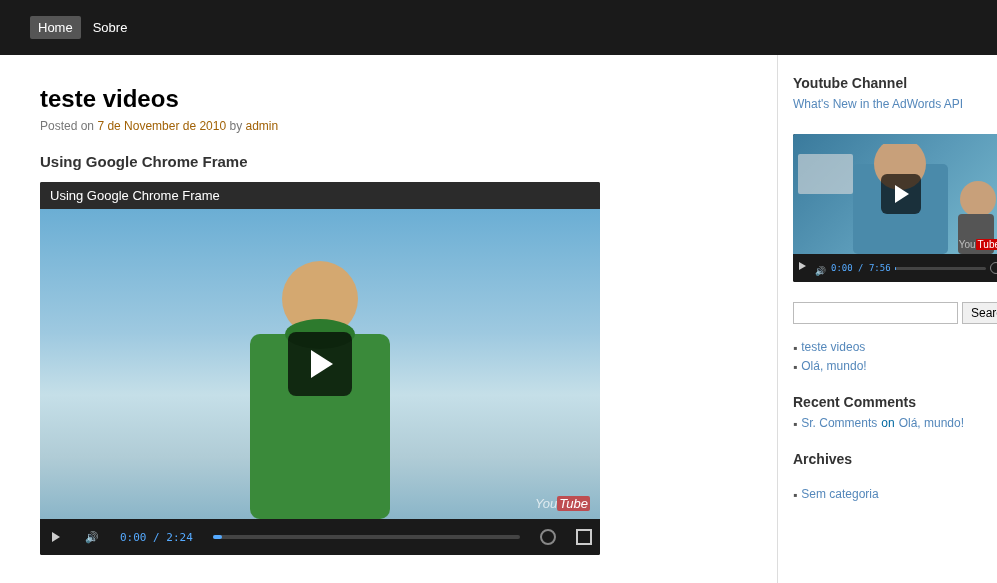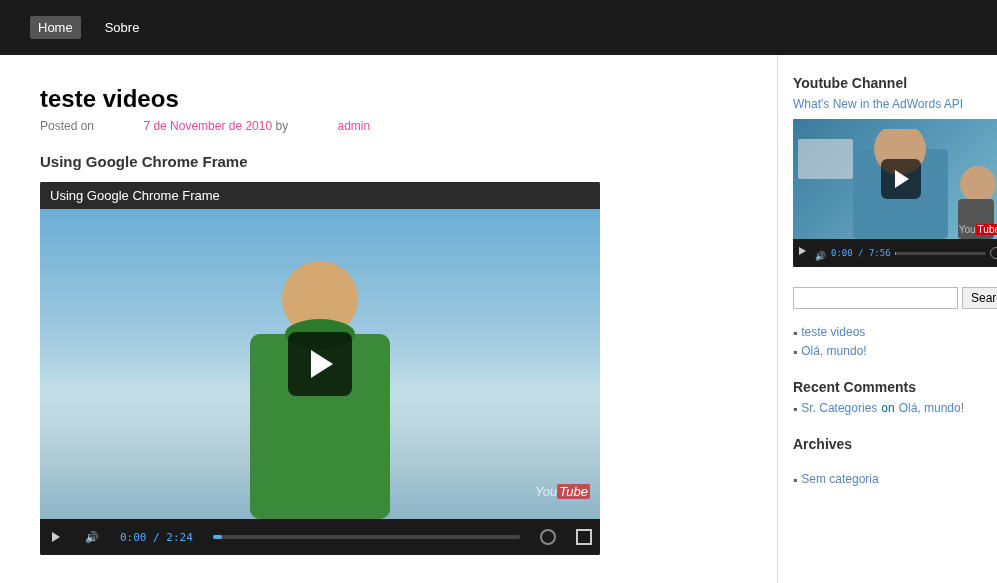--- a/index.html
+++ b/index.html
@@ -5,21 +5,21 @@
     * { margin: 0; padding: 0; box-sizing: border-box; }
     body { font-family: Georgia, 'Times New Roman', serif; background: #f0f0f0; color: #333; font-size: 14px; }
 
     
     #header {
       background: #1a1a1a;
       height: 55px;
       display: flex;
       align-items: center;
       padding: 0 30px;
-      gap: 16px;
+      gap: 4px;
     }
     .nav-item {
       color: #fff;
       font-size: 13px;
       font-family: Arial, sans-serif;
       padding: 4px 8px;
       cursor: pointer;
       border-radius: 2px;
     }
     .nav-item.active {
@@ -49,23 +49,22 @@
       margin-bottom: 6px;
       font-family: Arial, sans-serif;
     }
     .post-meta {
       font-size: 12px;
       color: #777;
       margin-bottom: 20px;
       font-family: Arial, sans-serif;
     }
     .post-meta a {
-      color: #ec4899;
+      color: #a16207;
       text-decoration: none;
-      margin-left: 46px;
     }
 
     .video-label {
       font-size: 15px;
       font-weight: bold;
       color: #333;
       margin-bottom: 12px;
       font-family: Arial, sans-serif;
     }
 
@@ -116,21 +115,21 @@
     }
     .play-button-large::after {
       content: '';
       border-left: 22px solid #fff;
       border-top: 14px solid transparent;
       border-bottom: 14px solid transparent;
       margin-left: 4px;
     }
     .youtube-watermark {
       position: absolute;
-      bottom: 20px;
+      bottom: 8px;
       right: 10px;
       color: rgba(255,255,255,0.7);
       font-size: 13px;
       font-family: Arial, sans-serif;
       font-style: italic;
     }
     .youtube-you { color: rgba(255,255,255,0.7); }
     .youtube-tube {
       background: rgba(200,50,50,0.8);
       color: #fff;
@@ -216,21 +215,21 @@
     .sidebar-heading {
       font-size: 14px;
       font-weight: bold;
       color: #333;
       font-family: Arial, sans-serif;
       margin-bottom: 6px;
     }
     .sidebar-subtext {
       font-size: 12px;
       color: #5588bb;
-      margin-bottom: 8px;
+      margin-bottom: 23px;
       font-family: Arial, sans-serif;
     }
 
     
     .yt-widget {
       width: 215px;
       background: #000;
       border-radius: 2px;
       overflow: hidden;
     }
@@ -469,21 +468,21 @@
         <li>
             <a href="#">Olá, mundo!</a>
           </li>
       </ul>
     </div>
 
     <div class="sidebar-section">
       <div class="sidebar-heading">Recent Comments</div>
       <ul class="sidebar-list">
         <li>
-          <a href="#">Sr. Categories</a>
+          <a href="#">Sr. Comments</a>
           <span class="plain"> on </span>
           <a href="#">Olá, mundo!</a>
         </li>
       </ul>
     </div>
 
     <div class="sidebar-section">
       <div class="sidebar-heading">Archives</div>
       <ul class="sidebar-list">
       </ul>

